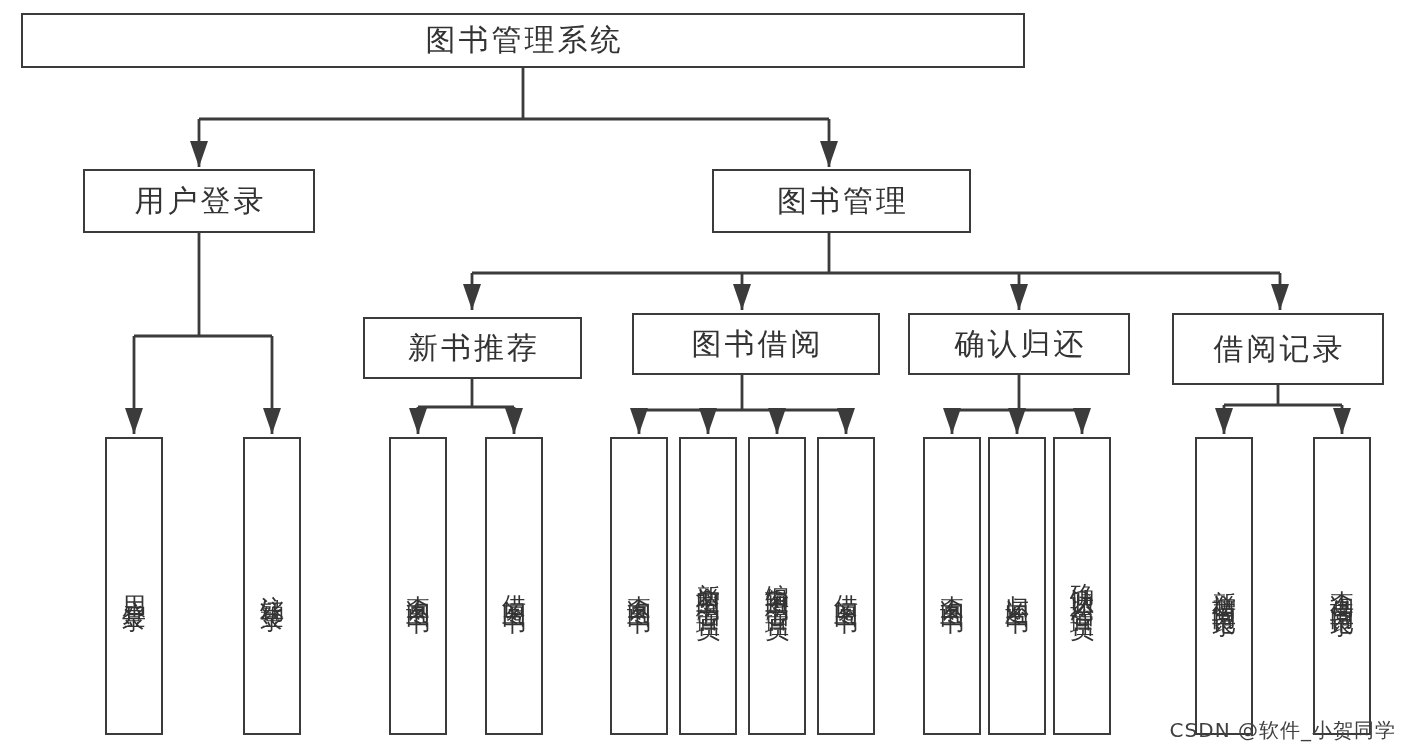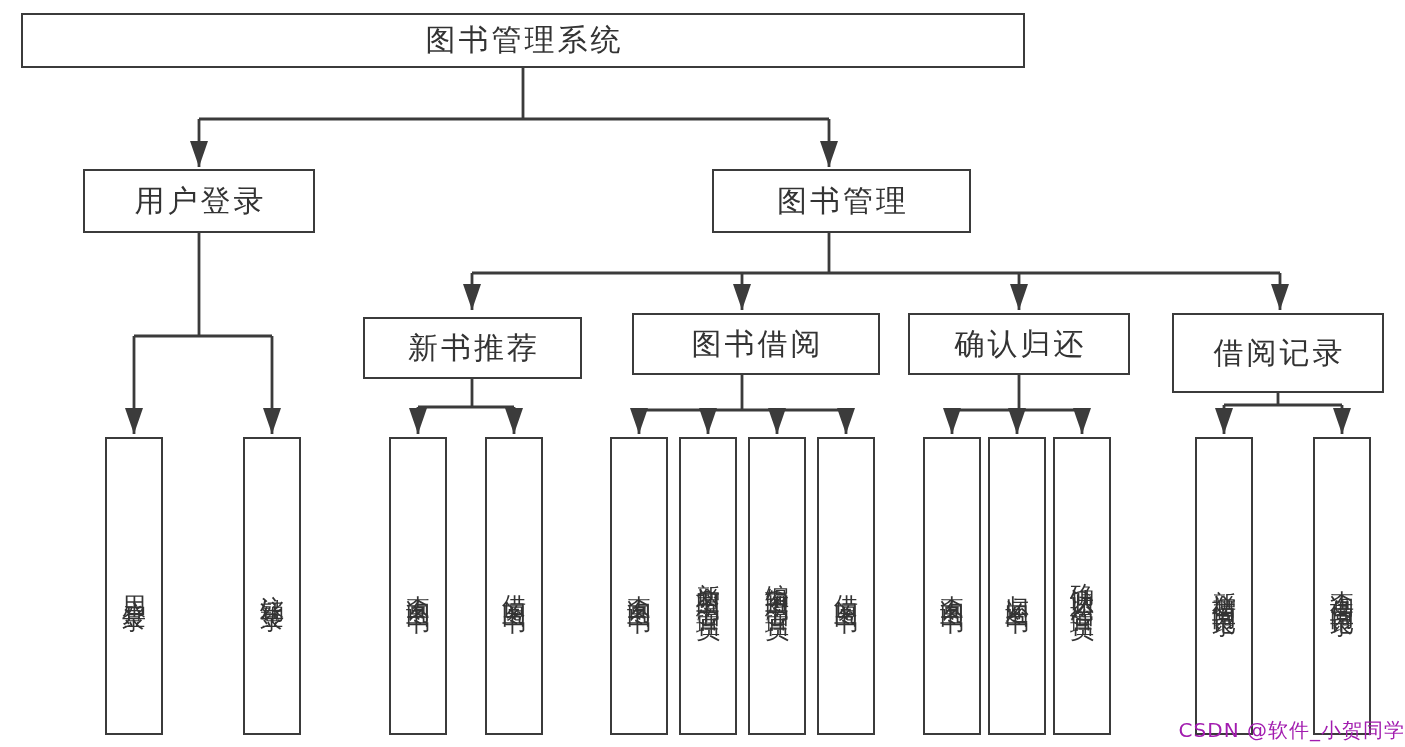--- a/index.html
+++ b/index.html
@@ -45,41 +45,41 @@
   }
   
   .n-root { left: 21px;  top: 13px;  width: 1004px; height: 55px; }
   
   .n-login { left: 83px;  top: 169px; width: 232px; height: 64px; }
   .n-mgmt  { left: 712px; top: 169px; width: 259px; height: 64px; }
   
   .n-newbook { left: 363px;  top: 317px; width: 219px; height: 62px; }
   .n-borrow  { left: 632px;  top: 313px; width: 248px; height: 62px; }
   .n-current { left: 908px;  top: 313px; width: 222px; height: 62px; }
-  .n-records { left: 1172px; top: 313px; width: 212px; height: 80px; }
+  .n-records { left: 1172px; top: 313px; width: 212px; height: 72px; }
   
   .lf-1  { left: 105px;  }
   .lf-2  { left: 243px;  }
   .lf-3  { left: 389px;  }
   .lf-4  { left: 485px;  }
   .lf-5  { left: 610px;  }
   .lf-6  { left: 679px;  }
   .lf-7  { left: 748px;  }
   .lf-8  { left: 817px;  }
   .lf-9  { left: 923px;  }
   .lf-10 { left: 988px;  }
   .lf-11 { left: 1053px; }
   .lf-12 { left: 1195px; }
   .lf-13 { left: 1313px; }
   #watermark {
     position: absolute;
-    right: 0;
+    right: 9px;
     top: 717px;
     font-size: 20px;
-    color: #a21caf;
+    color: #404040;
     letter-spacing: 1px;
     z-index: 3;
   }
 </style>
 </head>
 <body>
 
 <div id="stage">
 
   <svg id="wires" viewBox="0 0 1405 747" xmlns="http://www.w3.org/2000/svg">

